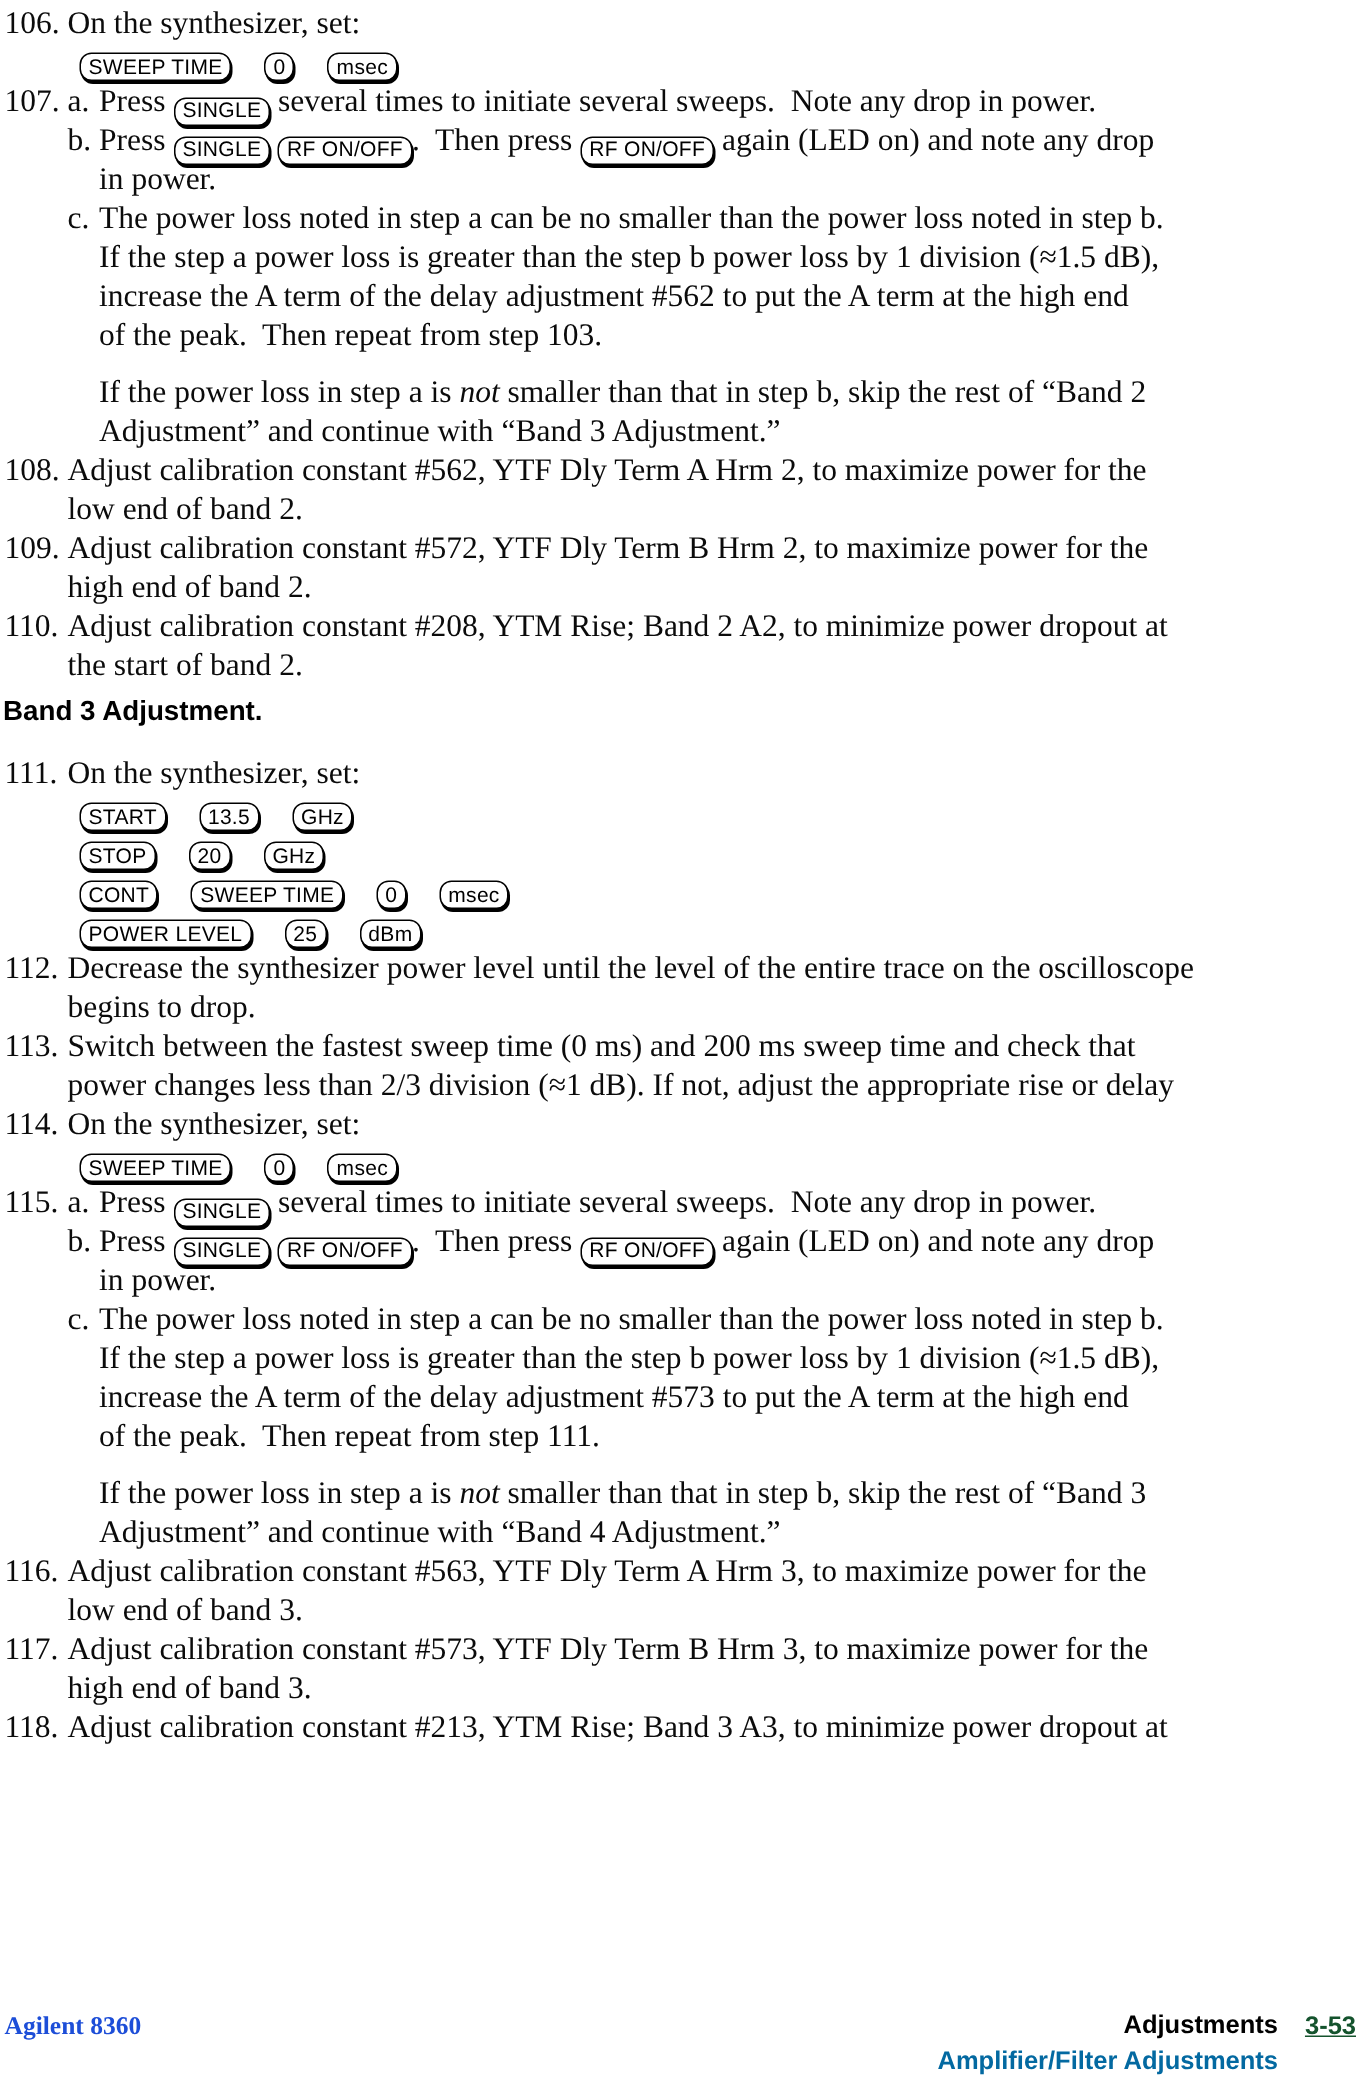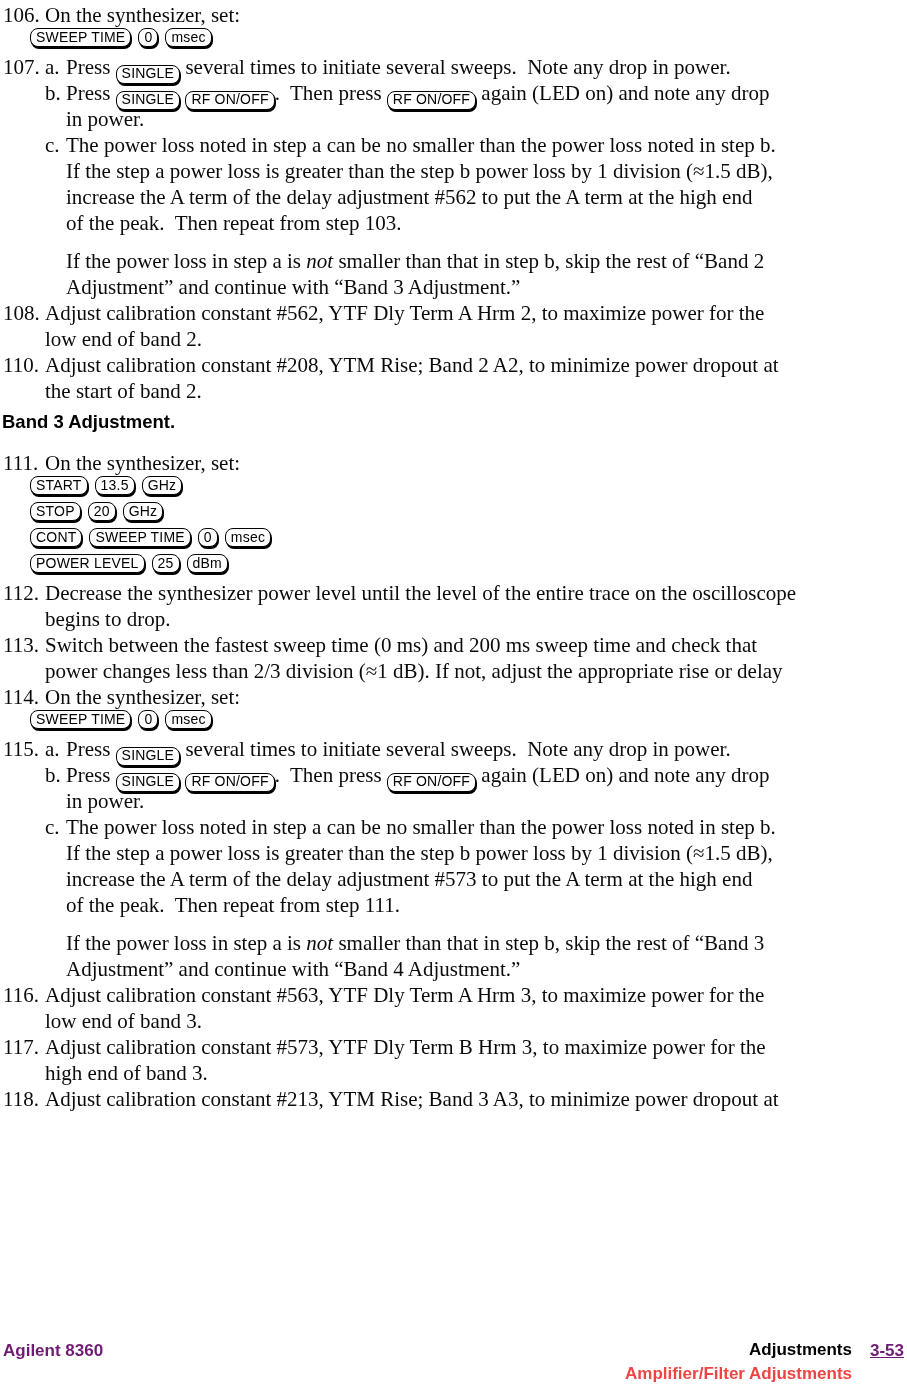--- a/index.html
+++ b/index.html
@@ -7,47 +7,47 @@
     width:907px;height:1386px;background:#ffffff;position:relative;overflow:hidden;
     font-family:"Liberation Serif","DejaVu Serif",serif;font-size:21px;color:#0b0b0b;
   }
   #content{position:absolute;left:0;top:2px;width:907px;}
   .line{white-space:pre;line-height:26px;height:26px;position:relative;}
   .line.main{padding-left:45px;}
   .line.sub{padding-left:66px;}
   .label-num{position:absolute;left:3px;top:0;}
   .label-letter{position:absolute;left:45px;top:0;}
   .contpara{margin-top:12px;}
-  .keysline{display:flex;align-items:flex-start;gap:7px;padding-left:30px;height:26px;}
+  .keysline{display:flex;align-items:flex-end;gap:22px;padding-left:53px;height:26px;}
   .key{
     display:inline-block;font-family:"Liberation Sans","DejaVu Sans",sans-serif;
     font-size:14px;font-weight:400;letter-spacing:0.2px;line-height:15px;
     padding:0.5px 5px 1.5px;border:1.5px solid #000;border-radius:8px;
     box-shadow:1px 2px 0 #000;background:#fff;vertical-align:-4px;color:#000;
   }
   .heading{
     margin-top:5px;margin-bottom:15px;padding-left:2px;line-height:26px;
     font-family:"Liberation Sans","DejaVu Sans",sans-serif;font-weight:bold;font-size:18.5px;color:#000;
   }
   i{font-style:italic;}
   .footer-left{
     position:absolute;left:3px;top:1341px;
-    font-family:Liberation Sans, sans-serif;font-weight:bold;font-size:17px;color:#701a75;
+    font-family:Liberation Serif, serif;font-weight:bold;font-size:17px;color:#1d4ed8;
   }
   .footer-chapter{
     position:absolute;right:55px;top:1340px;text-align:right;
     font-family:"Liberation Sans","DejaVu Sans",sans-serif;font-weight:bold;font-size:17px;color:#000;
   }
   .footer-page{
     position:absolute;right:3px;top:1341px;
-    font-family:"Liberation Sans","DejaVu Sans",sans-serif;font-weight:bold;font-size:17px;color:#701a75;text-decoration:underline;
+    font-family:"Liberation Sans","DejaVu Sans",sans-serif;font-weight:bold;font-size:17px;color:#14532d;text-decoration:underline;
   }
   .footer-section{
     position:absolute;right:55px;top:1364px;text-align:right;
-    font-family:"Liberation Sans","DejaVu Sans",sans-serif;font-weight:bold;font-size:17px;color:#ef4444;margin-left:37px;
+    font-family:"Liberation Sans","DejaVu Sans",sans-serif;font-weight:bold;font-size:17px;color:#0369a1;margin-left:37px;
   }
 </style>
 </head>
 <body>
 
 <div>
   <div id="content">
       <div class="step">
         <div class="line main"><span class="label-num">106.</span>On the synthesizer, set:</div>
       </div>
@@ -69,20 +69,24 @@
         <div class="line sub">increase the A term of the delay adjustment #562 to put the A term at the high end</div>
         <div class="line sub">of the peak.  Then repeat from step 103.</div>
       </div>
       <div class="contpara">
         <div class="line sub">If the power loss in step a is <i>not</i> smaller than that in step b, skip the rest of “Band 2</div>
         <div class="line sub">Adjustment” and continue with “Band 3 Adjustment.”</div>
       </div>
       <div class="step">
         <div class="line main"><span class="label-num">108.</span>Adjust calibration constant #562, YTF Dly Term A Hrm 2, to maximize power for the</div>
         <div class="line main">low end of band 2.</div>
+      </div>
+      <div class="step">
+        <div class="line main"><span class="label-num">109.</span>Adjust calibration constant #572, YTF Dly Term B Hrm 2, to maximize power for the</div>
+        <div class="line main">high end of band 2.</div>
       </div>
       <div class="step">
         <div class="line main"><span class="label-num">110.</span>Adjust calibration constant #208, YTM Rise; Band 2 A2, to minimize power dropout at</div>
         <div class="line main">the start of band 2.</div>
       </div>
       <div class="heading">Band 3 Adjustment.</div>
       <div class="step">
         <div class="line main"><span class="label-num">111.</span>On the synthesizer, set:</div>
       </div>
       <div class="keysline">

